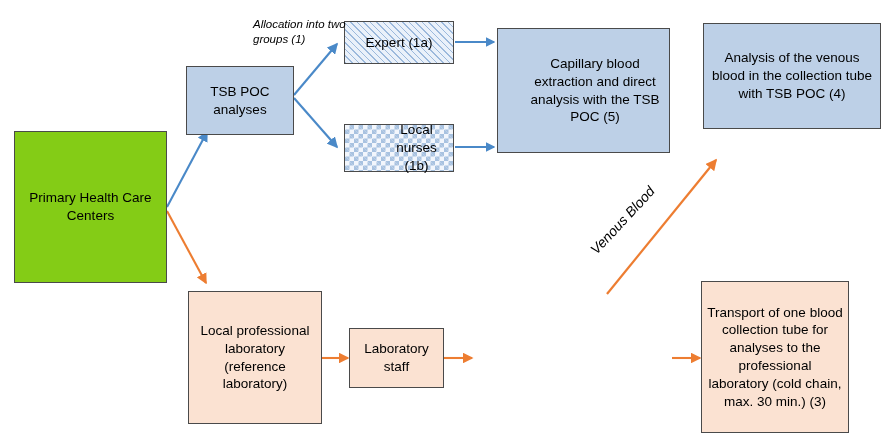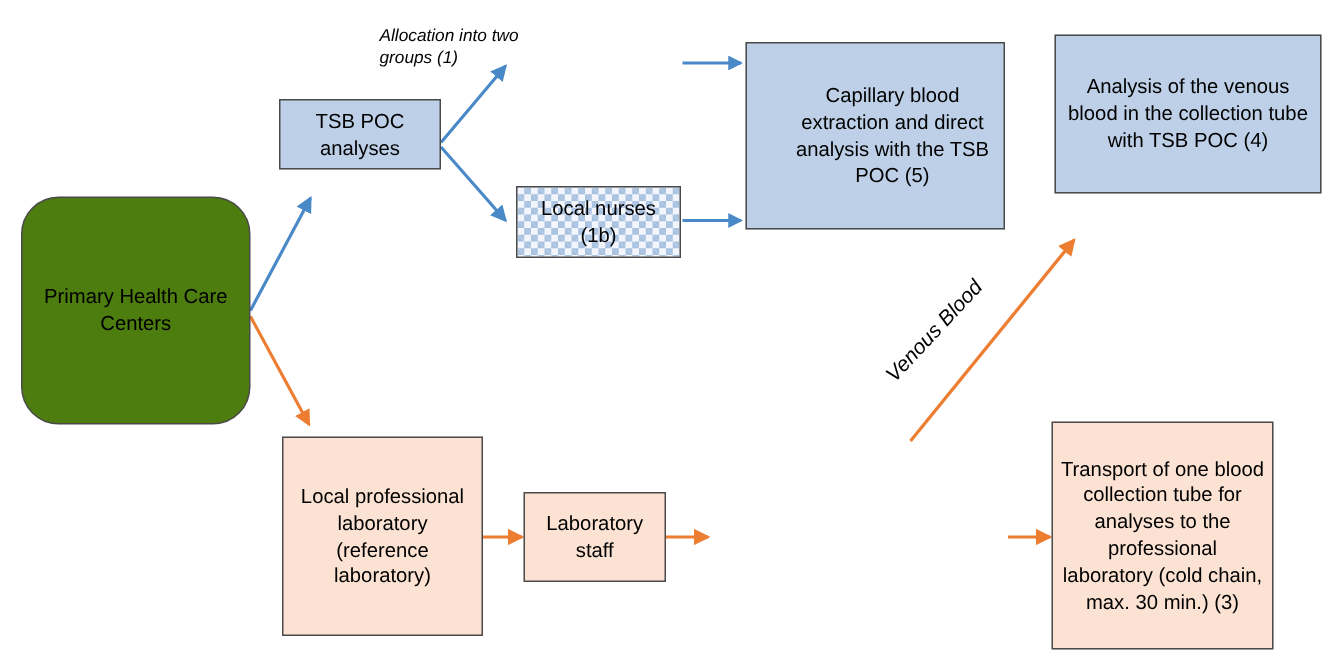--- a/index.html
+++ b/index.html
@@ -37,21 +37,21 @@
     text-align: center;
     font-size: 13.5px;
     line-height: 1.32;
     padding: 2px 5px;
     z-index: 2;
   }
   .node span {
     display: block;
     width: 100%;
   }
-  .fill-green  { background: #4d7c0f; border-radius: 25px; }
+  .fill-green  { background: #84cc16; }
   .fill-blue   { background: #BDD0E7; }
   .fill-orange { background: #FBE2D2; }
 
   
   .pat-hatch {
     background-color: #EAF1FA;
     background-image: repeating-linear-gradient(
         45deg,
         #9CB9DC 0px, #9CB9DC 1.3px,
         rgba(255,255,255,0) 1.3px, rgba(255,255,255,0) 4.6px);
@@ -149,26 +149,29 @@
 
     <g>
       <line x1="607" y1="294" x2="716" y2="160" stroke="#ED7D31" stroke-width="2.2" marker-end="url(#arrow-orange)"></line>
     </g>
   </svg>
 
   <div class="node fill-green" style="left:14px; top:131px; width:153px; height:152px;">
     <span>Primary Health Care Centers</span>
   </div>
 
-  <div class="node fill-blue" style="left:186px; top:66px; width:108px; height:47px;text-align:center;">
+  <div class="node fill-blue" style="left:186px; top:66px; width:108px; height:69px;text-align:center;">
     <span>TSB POC analyses</span>
   </div>
 
-
-  <div class="node pat-check" style="left:344px; top:124px; width:110px; height:48px;">
+  <div class="node pat-hatch" style="left:344px; top:21px; width:110px; height:43px;">
+    <span>Expert (1a)</span>
+  </div>
+
+  <div class="node pat-check" style="left:344px; top:124px; width:110px; height:48px;padding-left:40px;">
     <span>Local nurses (1b)</span>
   </div>
 
   <div class="node fill-blue" style="left:497px; top:28px; width:173px; height:125px;padding-left:28px;">
     <span>Capillary blood extraction and direct analysis with the TSB POC (5)</span>
   </div>
 
   <div class="node fill-blue" style="left:703px; top:23px; width:178px; height:106px;">
     <span>Analysis of the venous blood in the collection tube with TSB POC (4)</span>
   </div>

